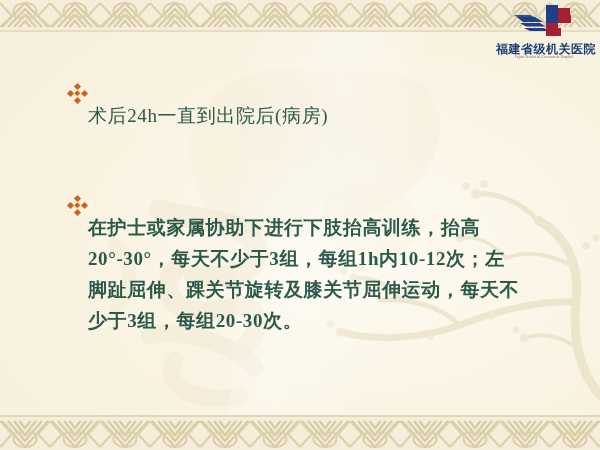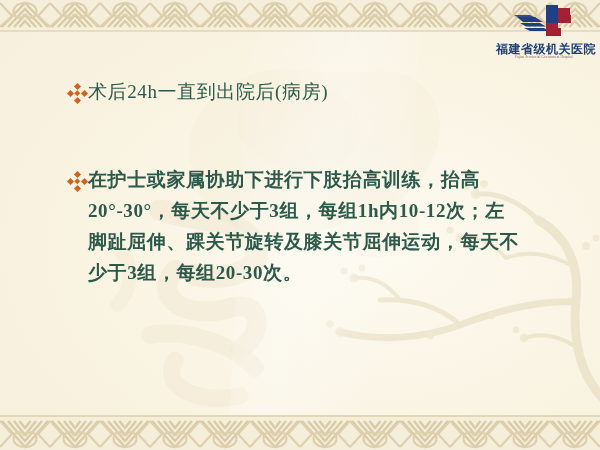--- a/index.html
+++ b/index.html
@@ -144,20 +144,21 @@
     flex: 0 0 22px;
     padding-top: 6px;
   }
   .bullet-text {
     color: #2b5a4b;
     font-size: 19px;
     line-height: 31px;
     letter-spacing: 0.6px;
     font-family: "Liberation Serif", "DejaVu Serif", serif;
     white-space: pre-line;
+    margin-top: 24px;
   }
   .bullet-row.b1 .bullet-text { max-width: 420px; }
   .bullet-row.b2 .bullet-text { max-width: 432px; font-weight: bold; }
 </style>
 </head>
 <body>
 
 <div class="slide">
 
   <svg class="wm wm-blob" viewBox="0 0 320 250" xmlns="http://www.w3.org/2000/svg">

